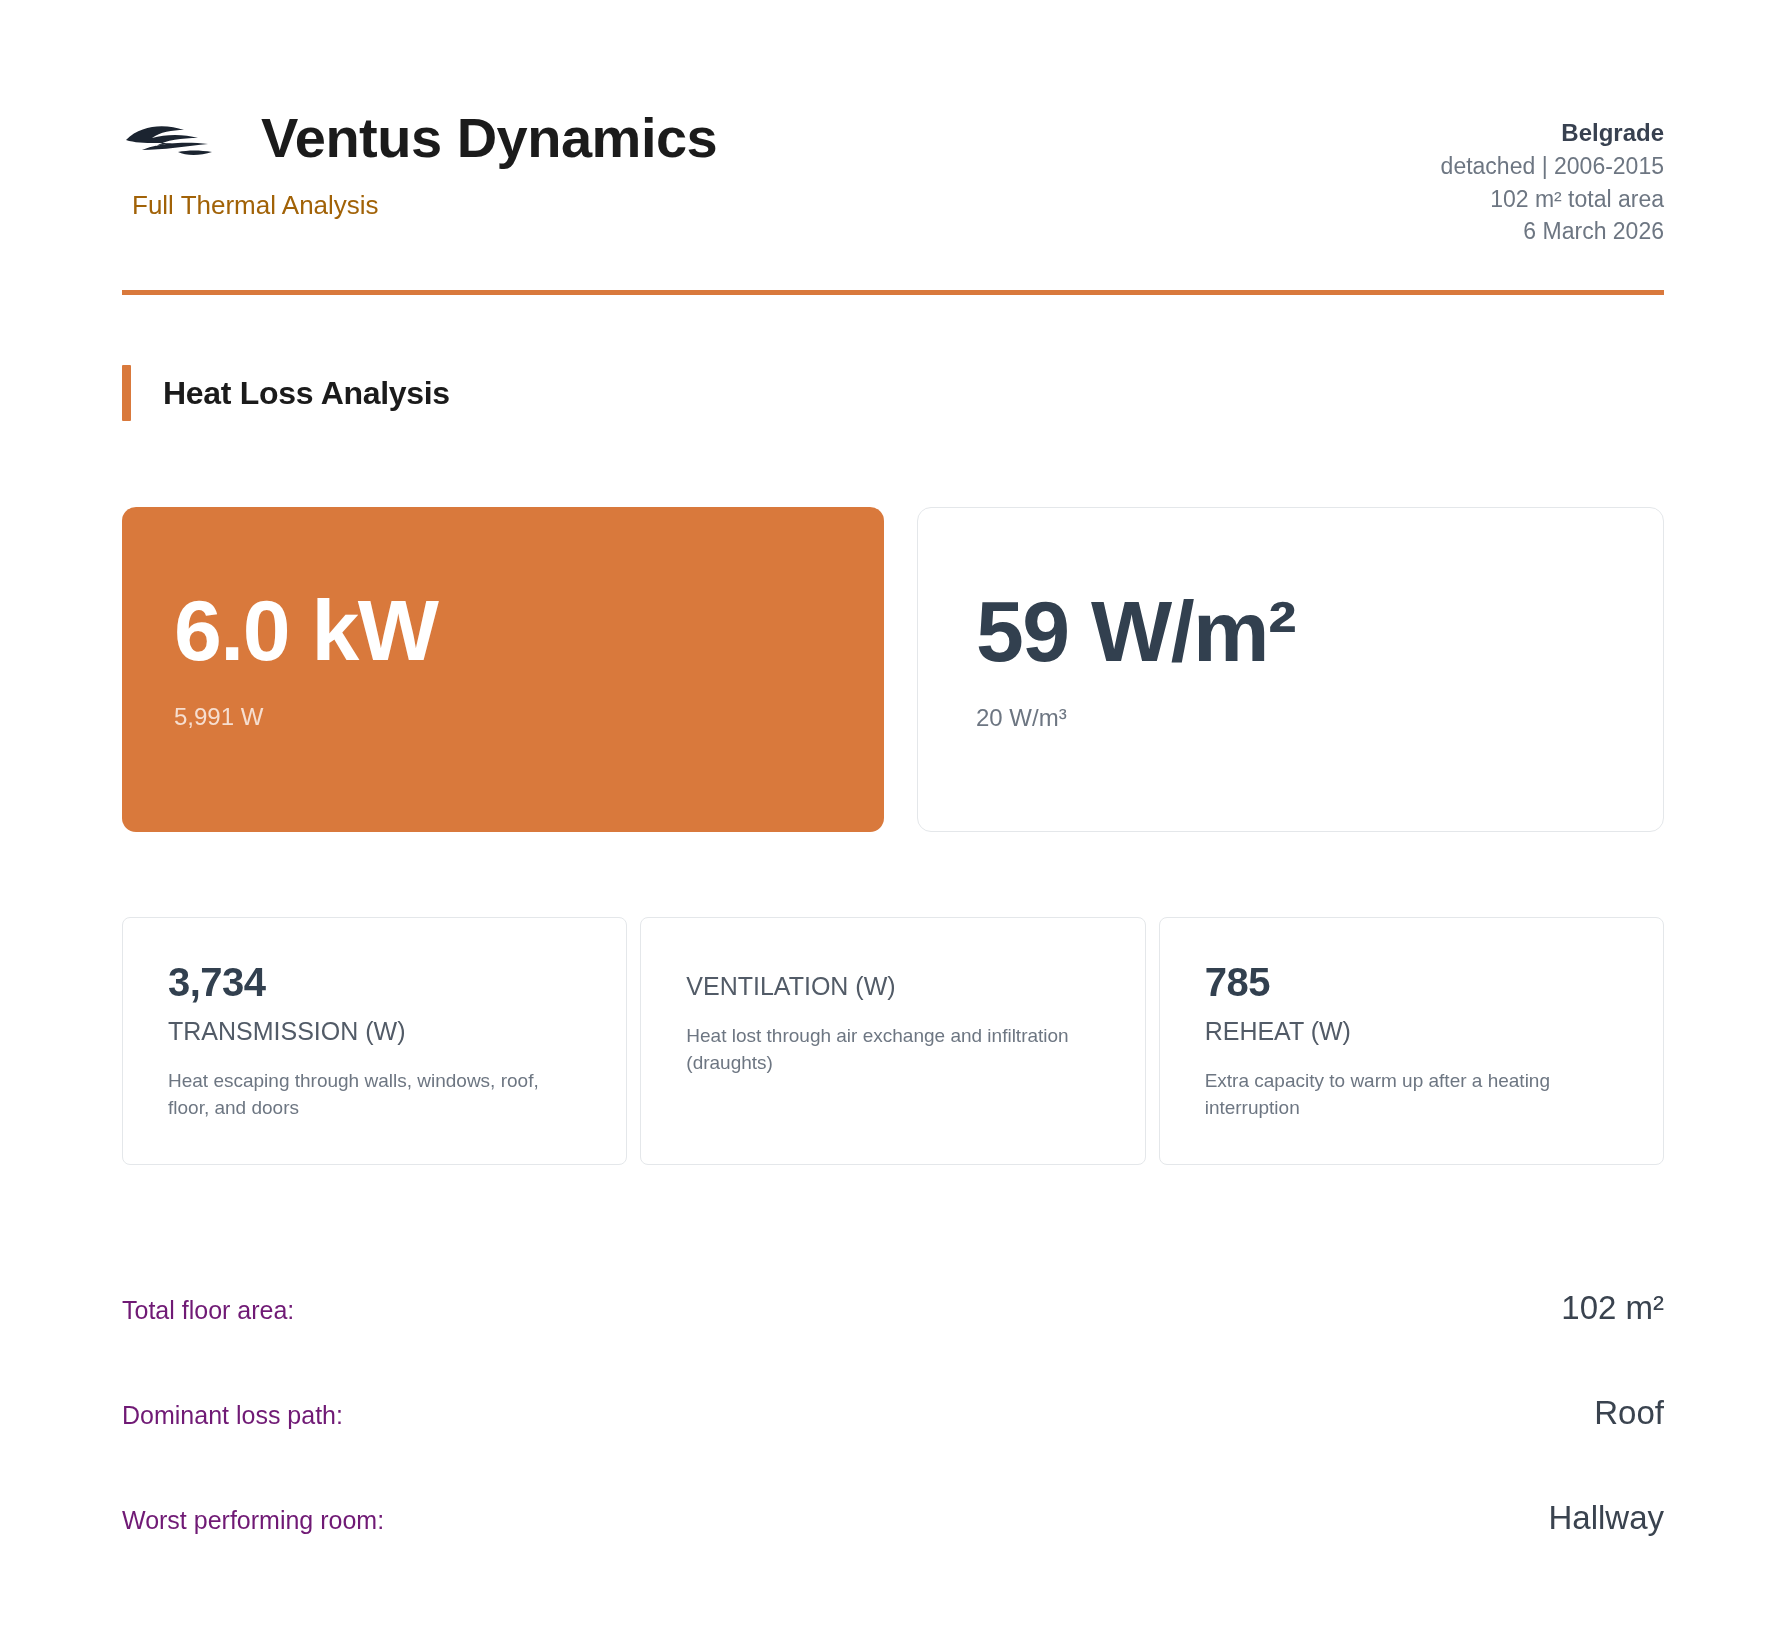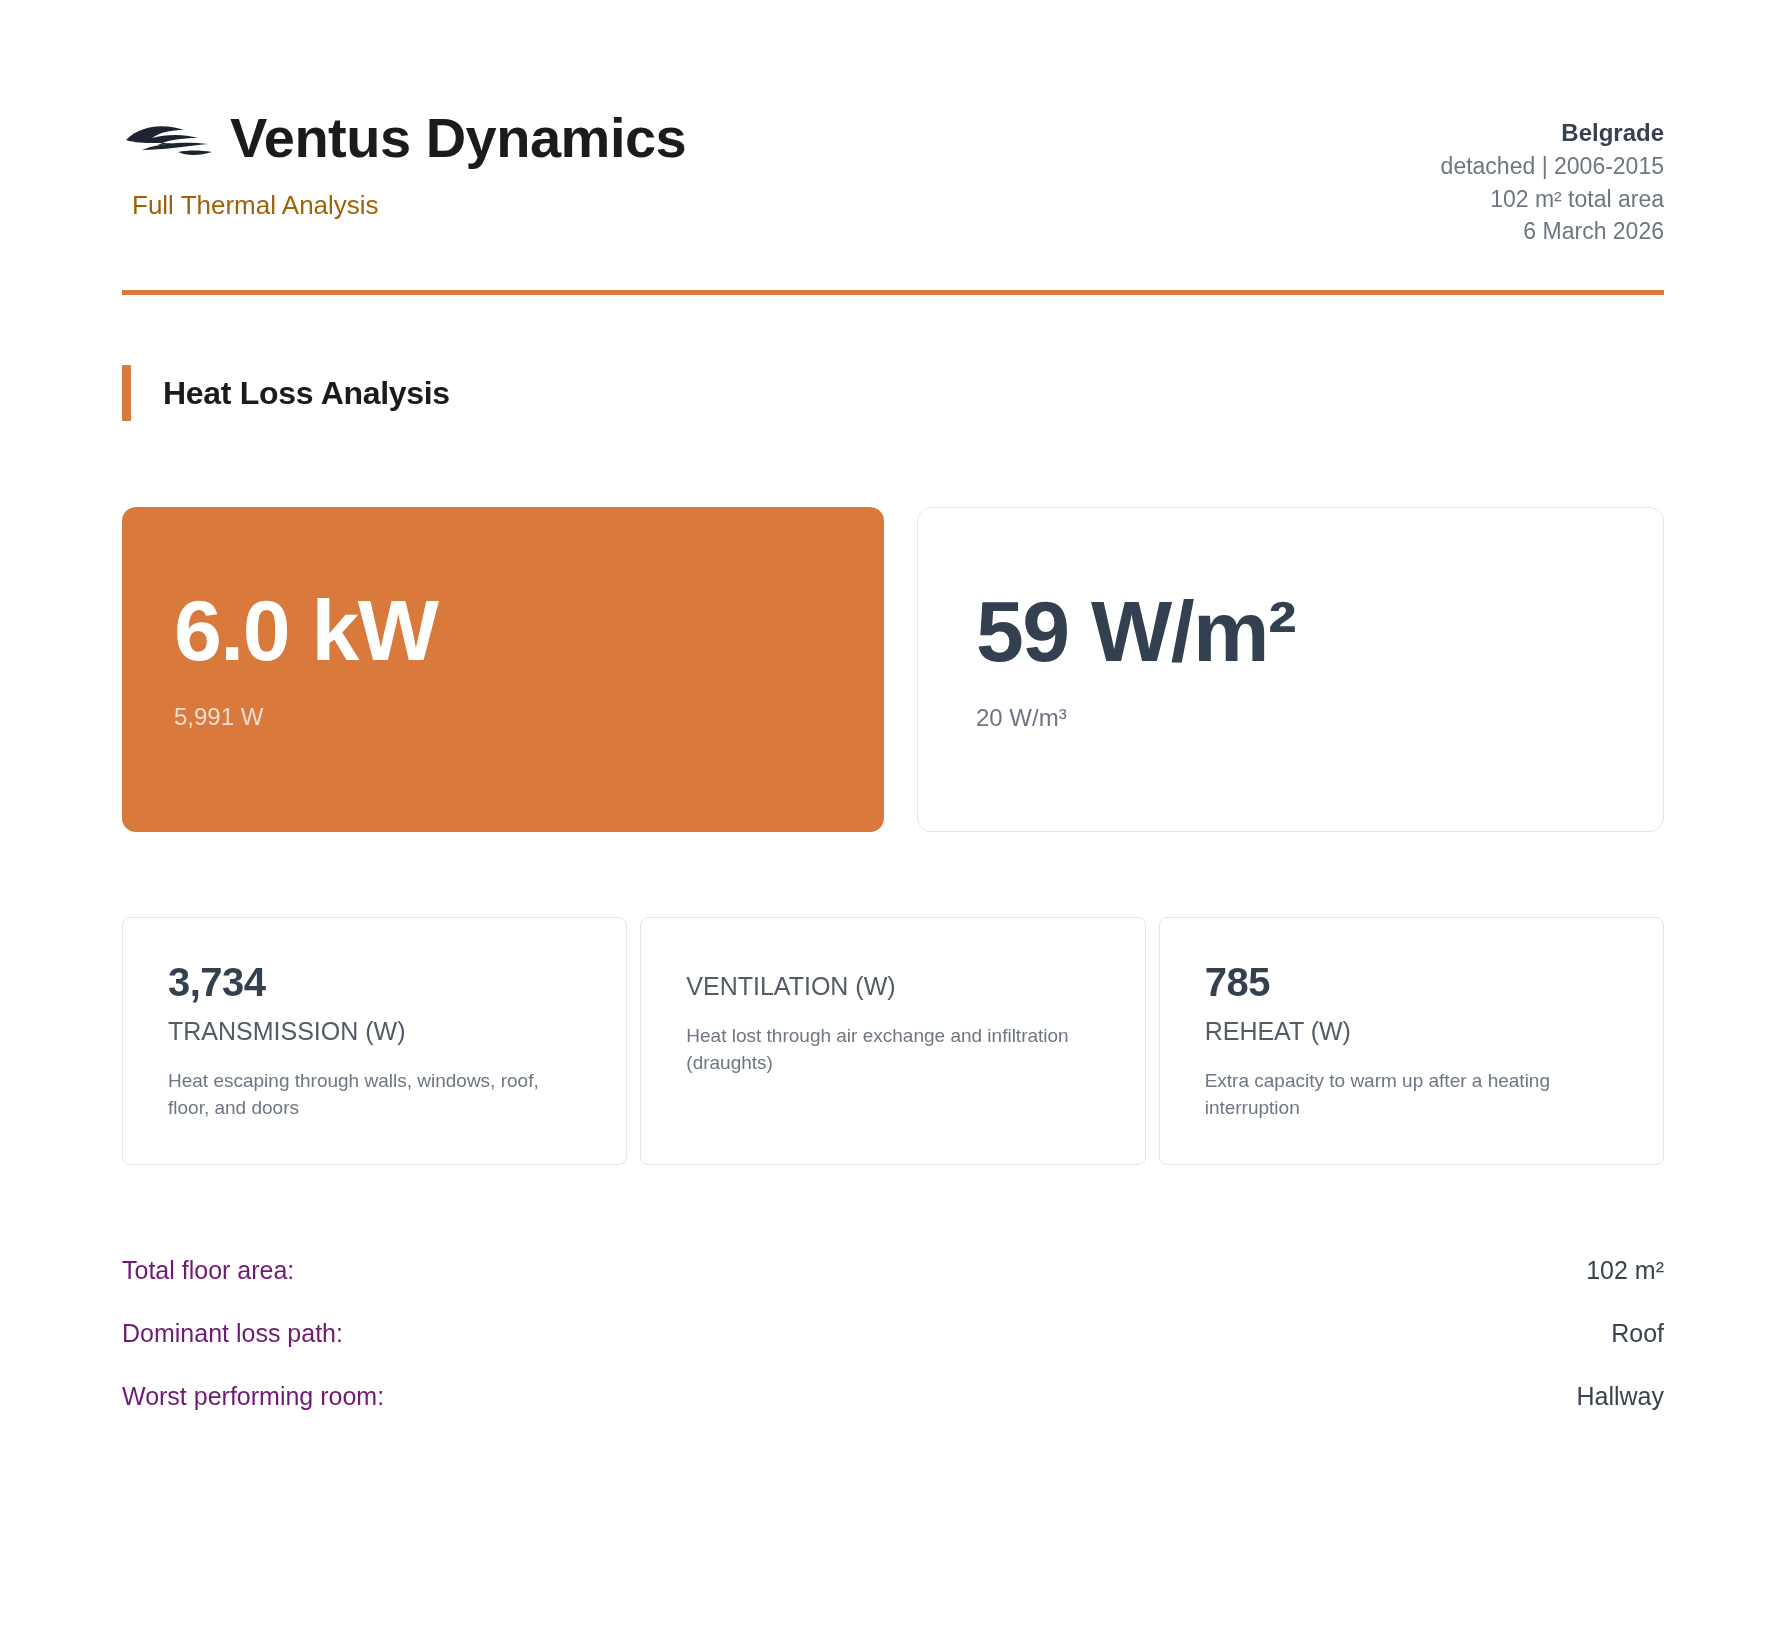--- a/index.html
+++ b/index.html
@@ -27,21 +27,21 @@
     justify-content: space-between;
     padding-top: 110px;
   }
   .brand-block {
     display: flex;
     flex-direction: column;
   }
   .brand-row {
     display: flex;
     align-items: flex-start;
-    gap: 12px;
+    gap: 43px;
   }
   .logo-mark {
     width: 96px;
     height: 56px;
     flex: none;
     display: block;
   }
   .brand-name {
     font-size: 56px;
     font-weight: bold;
@@ -187,22 +187,23 @@
     justify-content: space-between;
     align-items: baseline;
     padding: 17px 0;
   }
   .fact-key {
     font-size: 25px;
     font-weight: normal;
     color: #701a75;
   }
   .fact-val {
-    font-size: 25px;
+    font-size: 33px;
     color: #3a434f;
+    margin-top: 33px;
   }
 </style>
 </head>
 <body>
 
 <div class="page">
 
   <div class="header">
     <div class="brand-block">
       <div class="brand-row">

